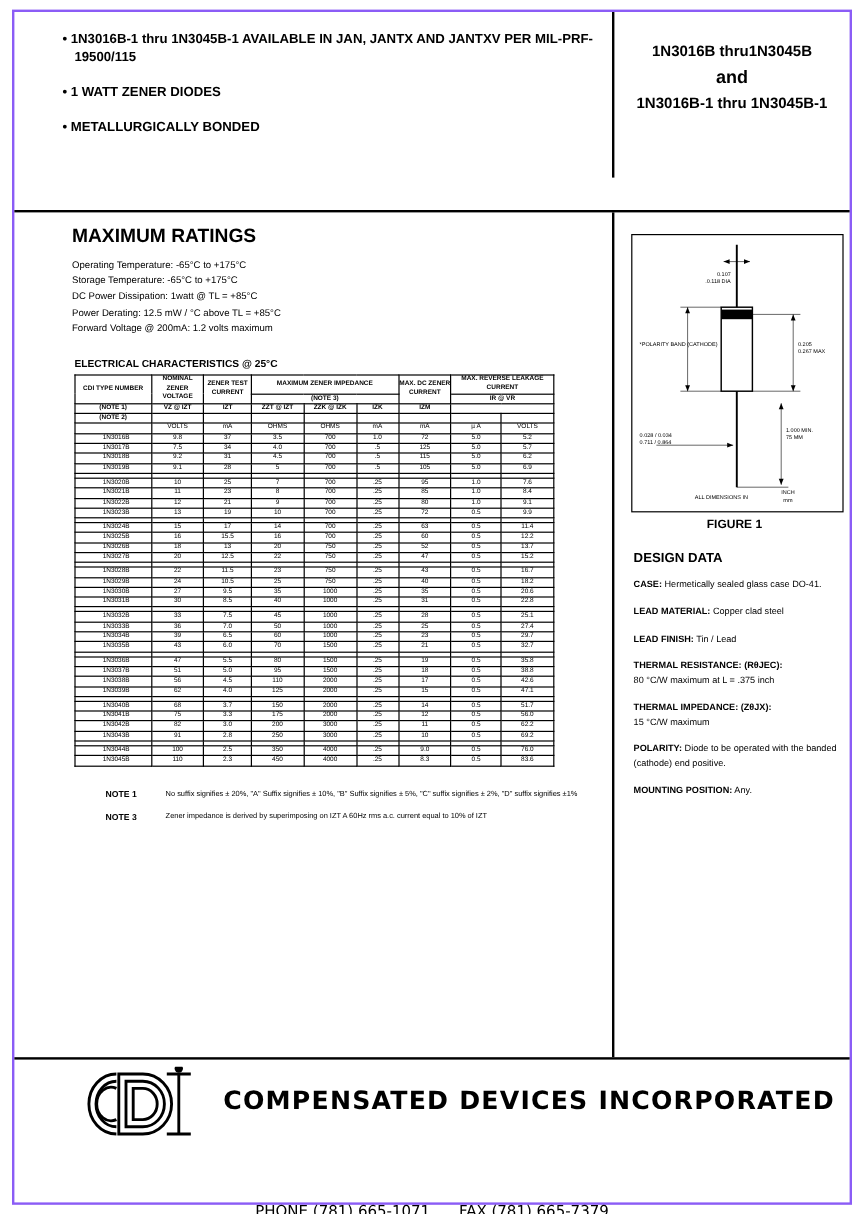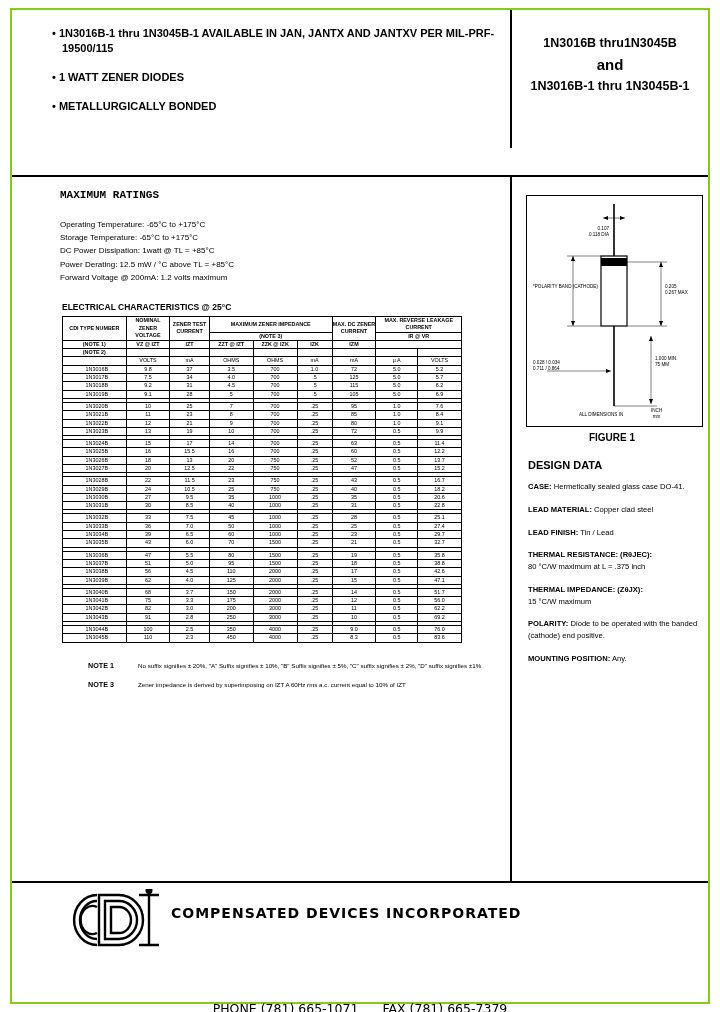--- a/index.html
+++ b/index.html
@@ -7,21 +7,21 @@
     width:720px; height:1012px;
     font-family:"Liberation Sans", sans-serif;
     background:#ffffff;
     color:#000000;
     position:relative;
   }
   .page {
     position:absolute;
     left:10px; top:8px;
     width:700px; height:996px;
-    border:2px solid #84cc16;
+    border:2px solid #8b5cf6;
     box-sizing:border-box;
   }
   
   .header {
     position:absolute; left:0; top:0; width:100%; height:165px;
   }
   .header-left {
     position:absolute; left:0; top:0; width:498px; height:165px;
     box-sizing:border-box;
     padding:16px 10px 0 40px;
@@ -47,21 +47,21 @@
   
   .body-left {
     position:absolute; left:0; top:167px; width:498px; bottom:121px;
     box-sizing:border-box; padding:12px 12px 0 48px;
   }
   .body-right {
     position:absolute; left:498px; top:167px; right:0; bottom:121px;
     border-left:2px solid #000;
     box-sizing:border-box; padding:10px 10px 0 14px;
   }
-  .sect-title { font-size:11px; font-weight:bold; margin-bottom:17px;font-family:Liberation Mono, monospace; }
+  .sect-title { font-size:16px; font-weight:bold; margin-bottom:7px; }
   .mr-line { font-size:8px; line-height:1.65; }
   .ec-title { font-size:8.5px; font-weight:bold; margin:18px 0 4px 2px; }
   
   table.ec {
     border-collapse:collapse;
     width:400px;
     margin-left:2px;
     table-layout:fixed;
   }
   table.ec td, table.ec th {
@@ -95,22 +95,22 @@
   
   .footer {
     position:absolute; left:0; bottom:0; width:100%; height:121px;
     border-top:2px solid #000;
     box-sizing:border-box;
   }
   .logo {
     position:absolute; left:55px; top:6px; width:105px; height:62px;
   }
   .company {
-    position:absolute; left:159px; top:22px;
-    font-size:14px; font-weight:bold;
+    position:absolute; left:174px; top:22px;
+    font-size:21px; font-weight:bold;
     letter-spacing:1px;
     font-family:"DejaVu Sans", sans-serif;
   }
   .addr {
     position:absolute; left:0; top:72px; width:100%; text-align:center;
     font-size:12.5px; line-height:1.45;
     font-family:"DejaVu Sans", sans-serif;
   }
   .ftr-row { display:flex; justify-content:center; gap:24px;margin-top:45px; }
   .ftr-row span { white-space:pre; }

